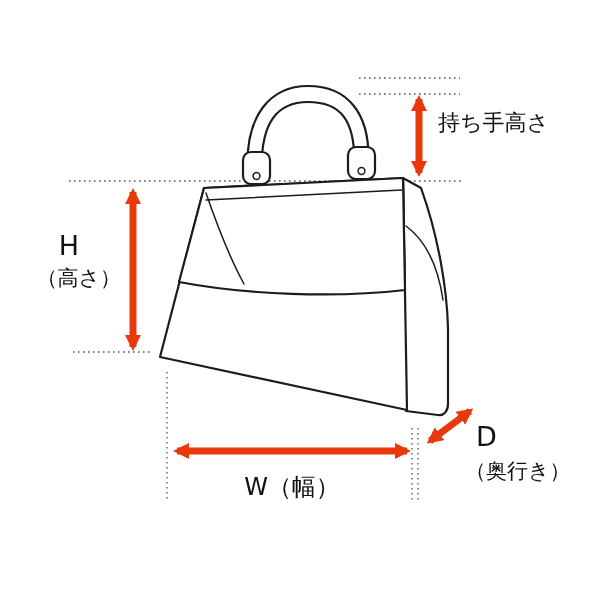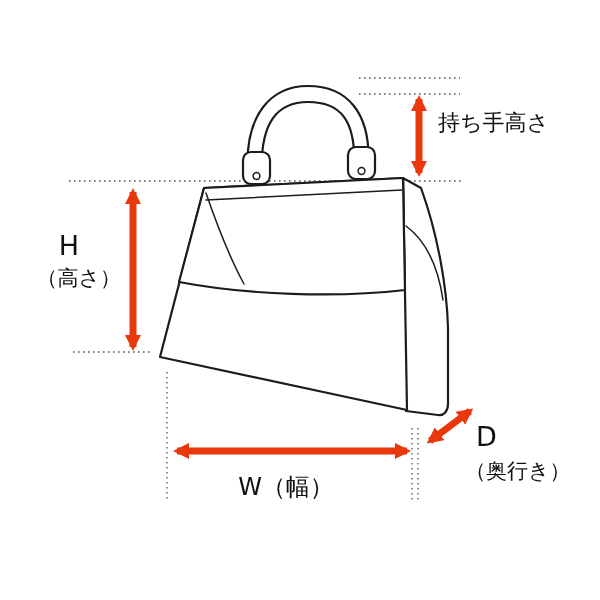--- a/index.html
+++ b/index.html
@@ -6,21 +6,21 @@
   .canvas{
     position:relative;width:600px;height:500px;
     background:var(--color-background,#ffffff);
     font-family:"DejaVu Sans",sans-serif;color:#111;overflow:hidden;margin-left:7px;
   }
   .canvas svg{position:absolute;left:0;top:0;}
   .label{position:absolute;color:#111;white-space:nowrap;line-height:1.15;}
   .lbl-handle{left:431px;top:110px;font-size:22px;}
   .lbl-h{left:10px;top:230px;width:104px;text-align:center;font-size:27px;}
   .lbl-h-cap{left:10px;top:266px;width:104px;text-align:right;font-size:21px;}
-  .lbl-w{left:204px;top:474px;width:150px;text-align:center;font-size:24px;}
+  .lbl-w{left:210px;top:474px;width:150px;text-align:center;font-size:24px;}
   .lbl-d{left:469px;top:421px;font-size:27px;}
   .lbl-d-cap{left:458px;top:459px;font-size:21px;}
 
   .bag{fill:#ffffff;stroke:var(--color-line,#1c1c1c);stroke-width:2.2;stroke-linejoin:round;stroke-linecap:round;}
   .bag-thin{fill:none;stroke:var(--color-line,#1c1c1c);stroke-width:1.5;stroke-linecap:round;}
   .guide{stroke:var(--color-guide,#555555);stroke-width:1.3;stroke-dasharray:1.6 3.4;fill:none;}
   .arrow{stroke:var(--color-arrow,#e8380c);stroke-width:7;fill:none;stroke-linecap:butt;}
   .arrow-head{fill:var(--color-arrow,#e8380c);}
 </style>
 </head>

